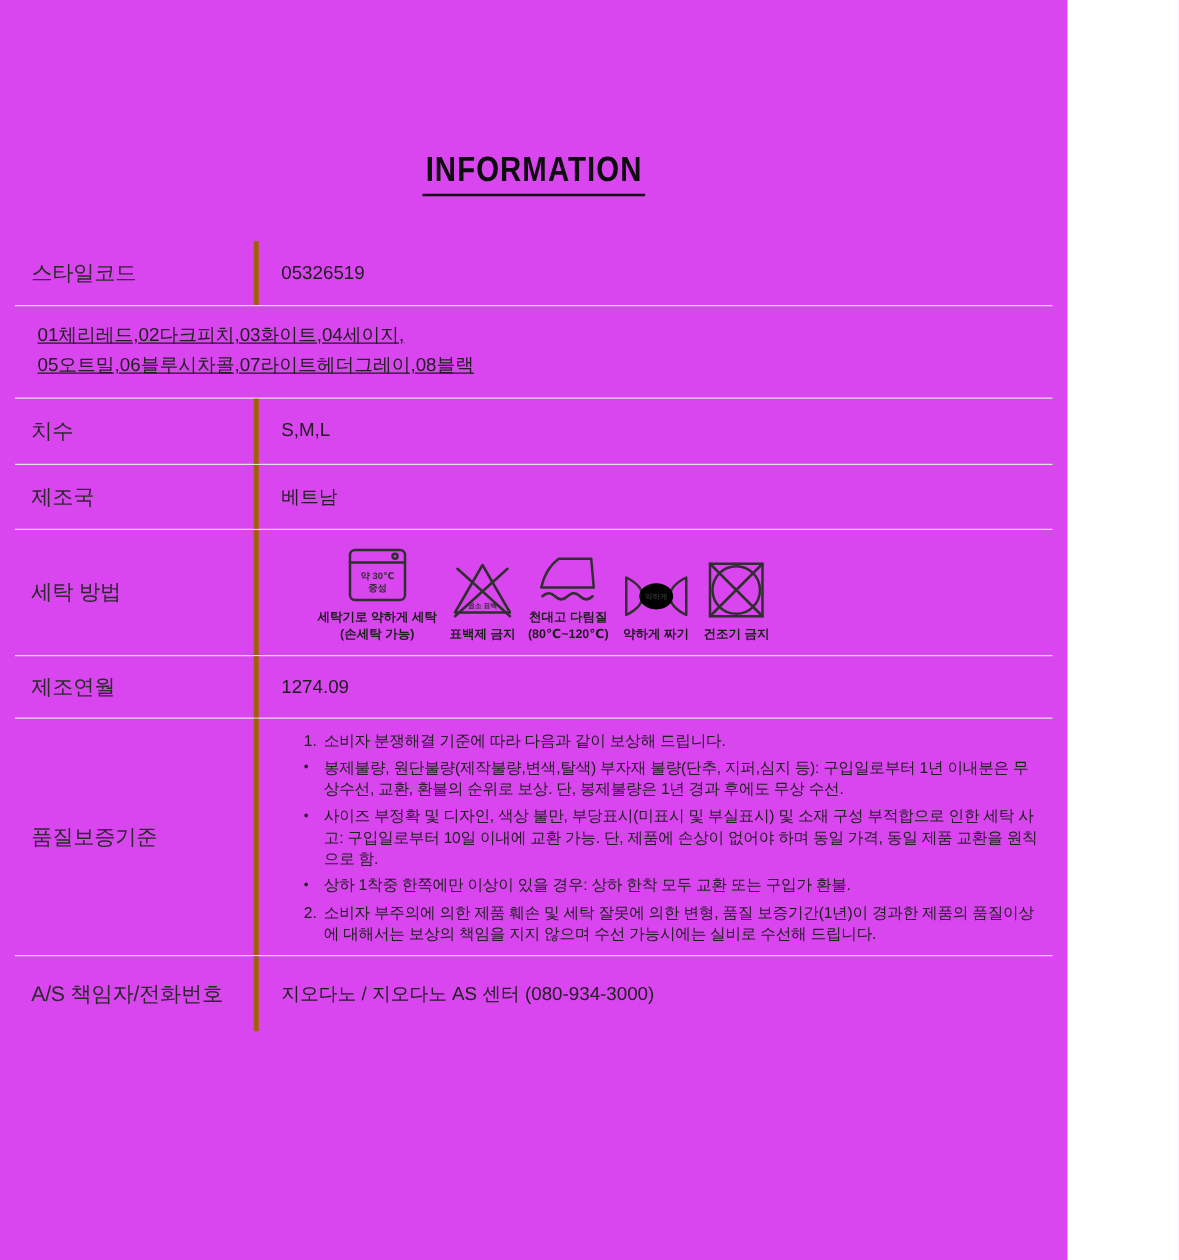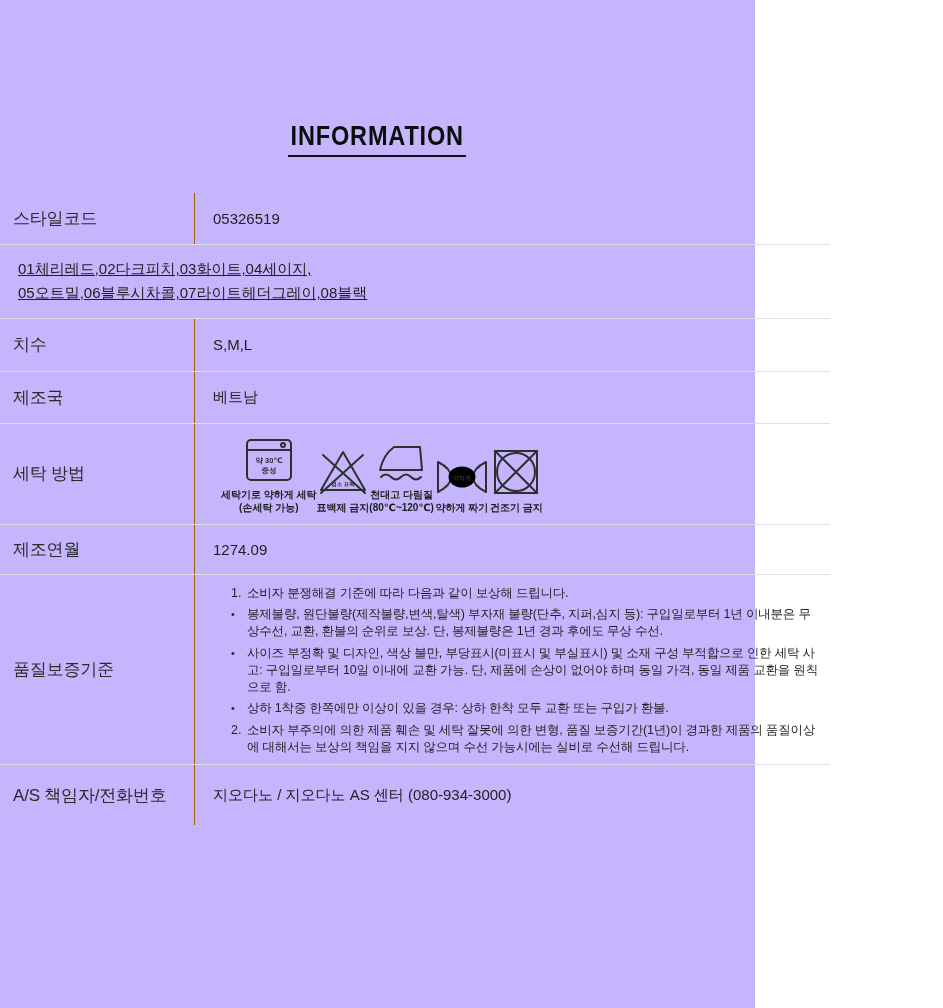--- a/index.html
+++ b/index.html
@@ -2,56 +2,56 @@
 <html><head>
 <meta charset="utf-8">
 <style>
   * { margin:0; padding:0; box-sizing:border-box; }
   html,body { background:#ffffff; }
   body {
     width:943px; height:1008px;
     font-family:"Liberation Sans","DejaVu Sans",sans-serif;
     color:#222; overflow:hidden;
   }
-  .page { width:755px; height:1008px; background:#c4b5fd; }
+  .page { width:854px; height:1008px; background:#d946ef; }
 
   
   .title-wrap { padding-top:121px; text-align:center; }
   .page-title {
     display:inline-block;
     font-size:28px; font-weight:700; letter-spacing:1px; line-height:1.1;
     color:#0d0d0d;
     border-bottom:2px solid #111;
     padding:0 3px 3px 3px;
     transform:scaleX(0.84);
   }
 
   
   .info-table { width:830px; margin:36px auto 0 auto; }
   .row { display:flex; align-items:stretch; }
   .row + .row { border-top:1px solid #e0e0e0; }
   .row-label {
     width:195px; flex:0 0 195px;
-    border-right:1px solid #a16207;
+    border-right:4px solid #a16207;
     display:flex; align-items:center;
     padding-left:13px;
     font-size:17px; color:#2a2a2a; letter-spacing:-0.2px;
   }
   .row-value {
     flex:1; display:flex; align-items:center;
     padding-left:18px;
     font-size:15px; color:#1f1f1f;
   }
   .h51{min-height:51px}.h52{min-height:52px}.h50{min-height:50px}
   .h73{min-height:73px}.h100{min-height:100px}.h49{min-height:49px}
   .h175{min-height:175px}.h60{min-height:60px}
   .two-line { line-height:24px;text-decoration:underline; }
 
   
-  .wash-icons { display:flex; align-items:flex-end; gap:0; padding:10px 0 6px 8px; }
+  .wash-icons { display:flex; align-items:flex-end; gap:10px; padding:10px 0 6px 8px;margin-left:21px; }
   .wash-item { display:flex; flex-direction:column; align-items:center; }
   .wash-svg { display:block; margin-bottom:5px; }
   .wash-svg path, .wash-svg rect, .wash-svg line, .wash-svg circle, .wash-svg polygon {
     fill:none; stroke:#2f2f2f; stroke-width:2; stroke-linejoin:round; stroke-linecap:round;
   }
   .wash-svg text { fill:#2f2f2f; stroke:none; font-weight:700; text-anchor:middle;
     font-family:"Liberation Sans","DejaVu Sans",sans-serif; }
   .wash-caption { text-align:center; font-size:10px; font-weight:700; color:#1c1c1c; line-height:1.3; }
 
   

